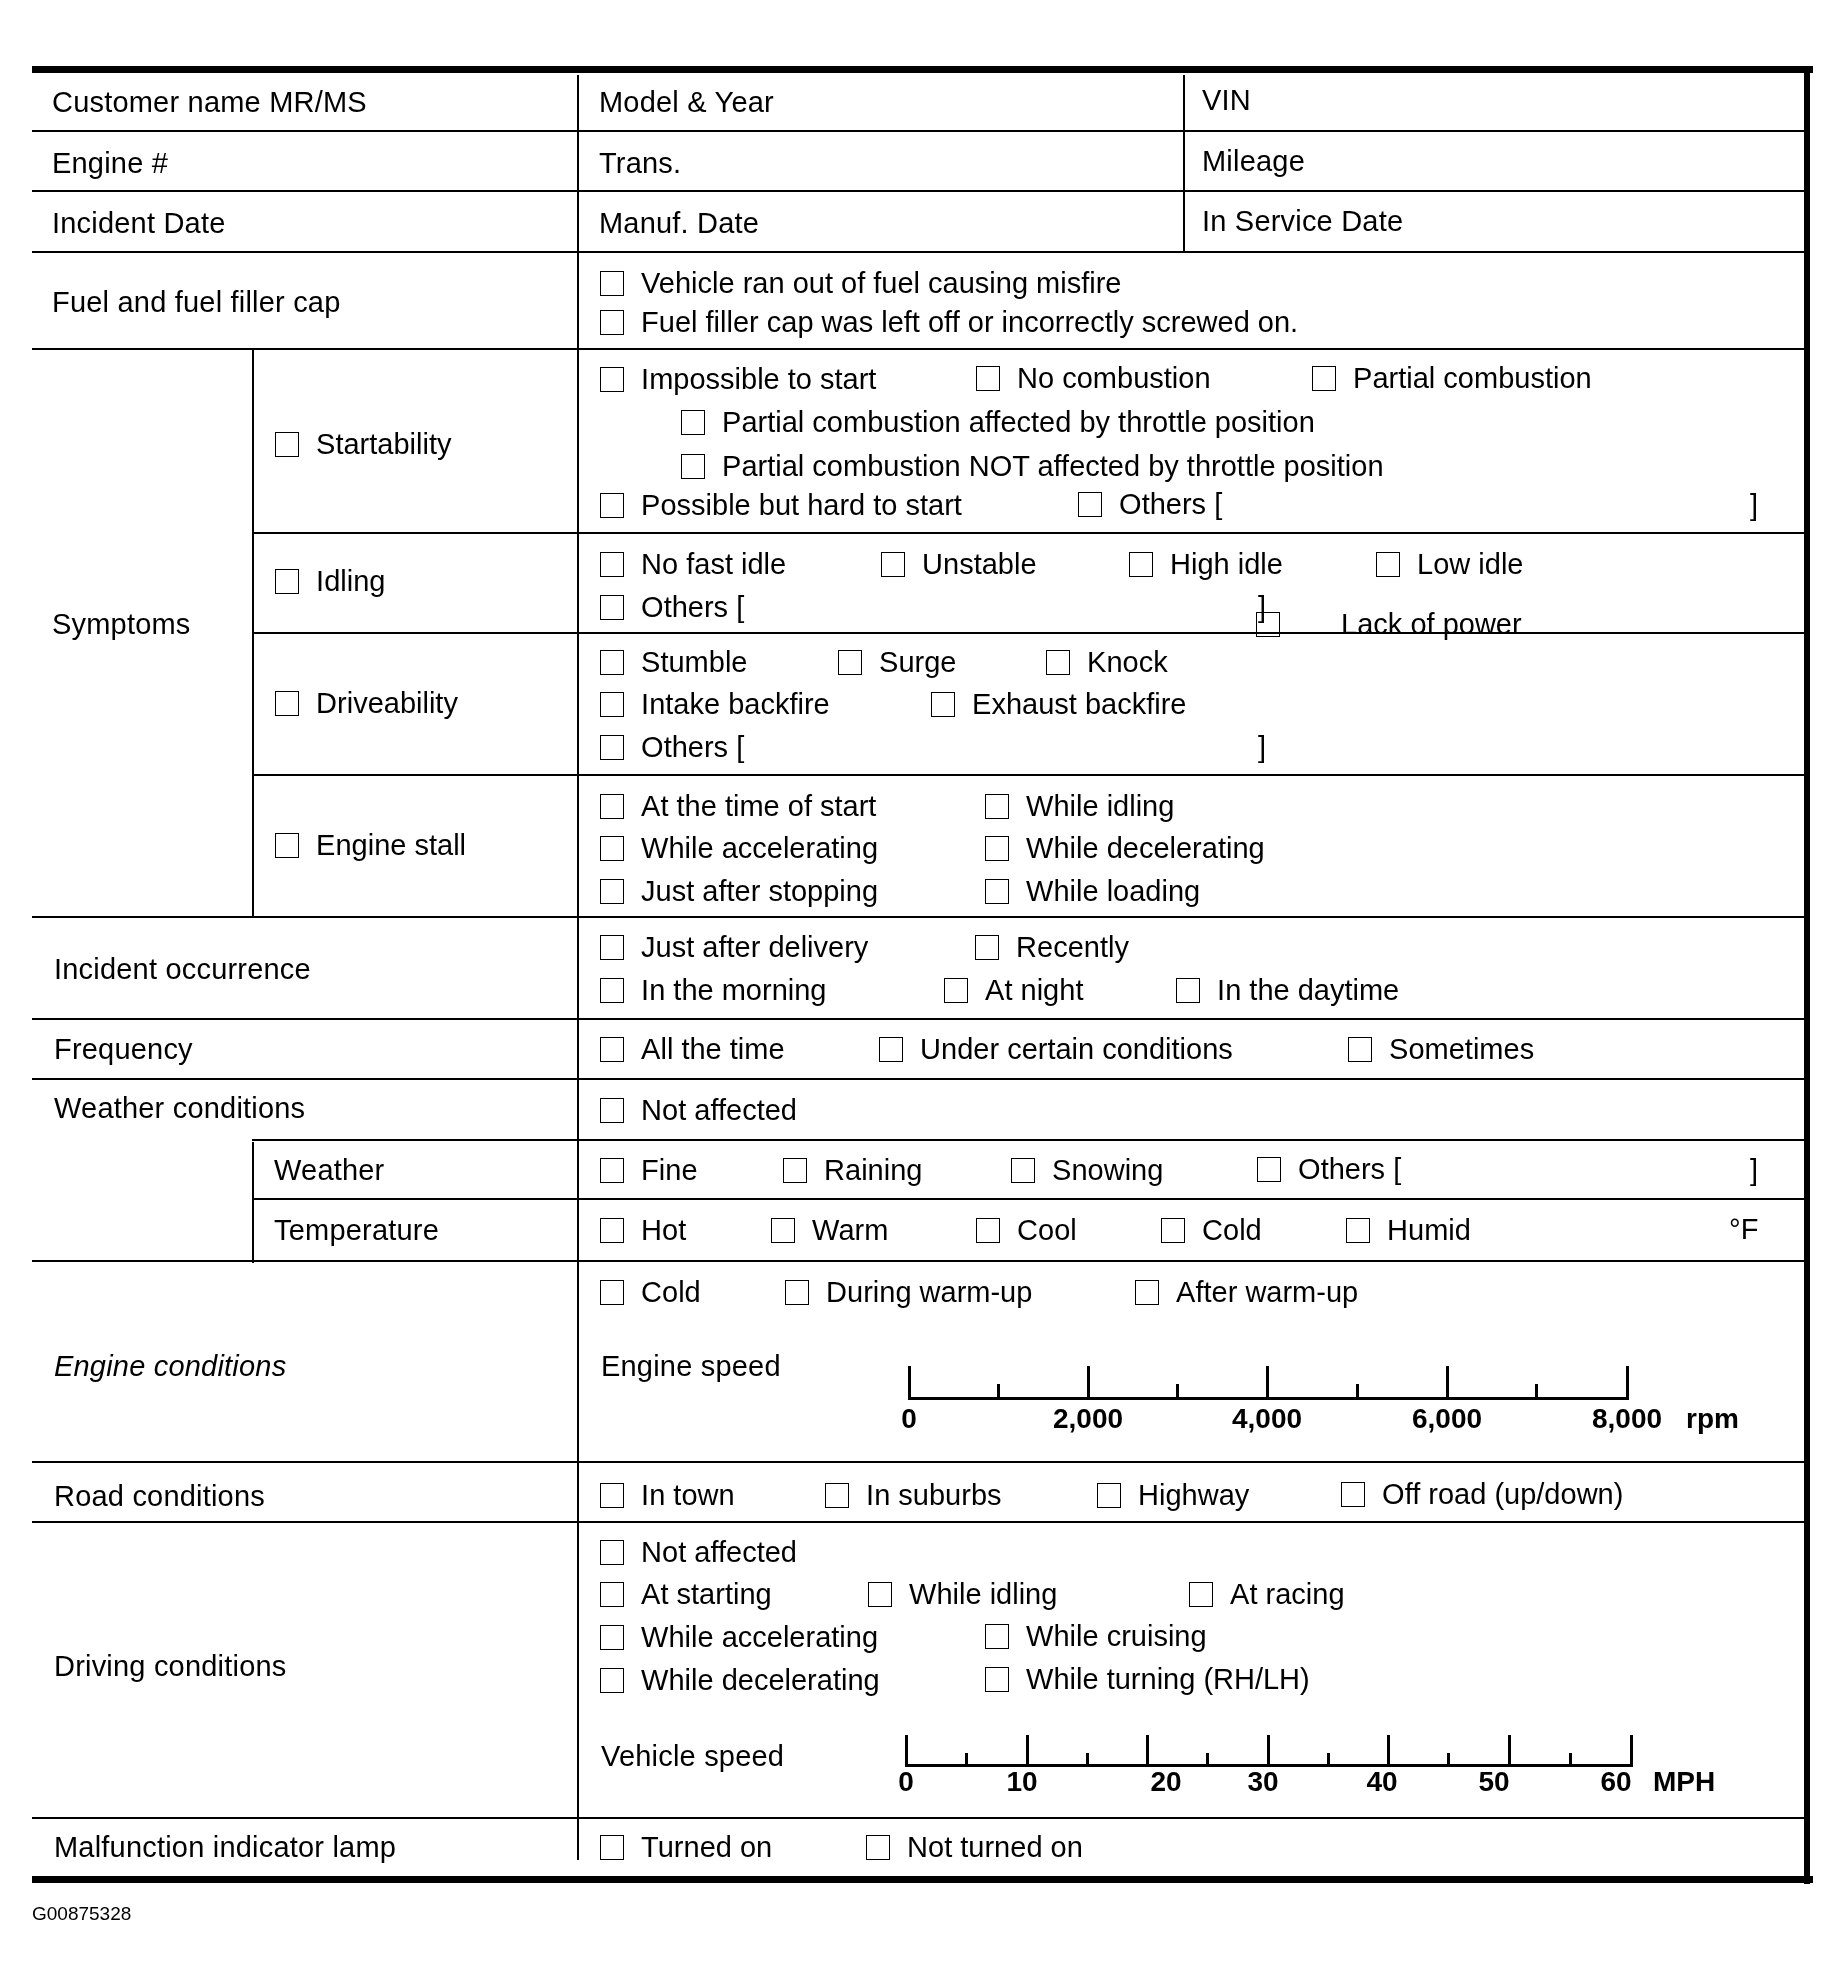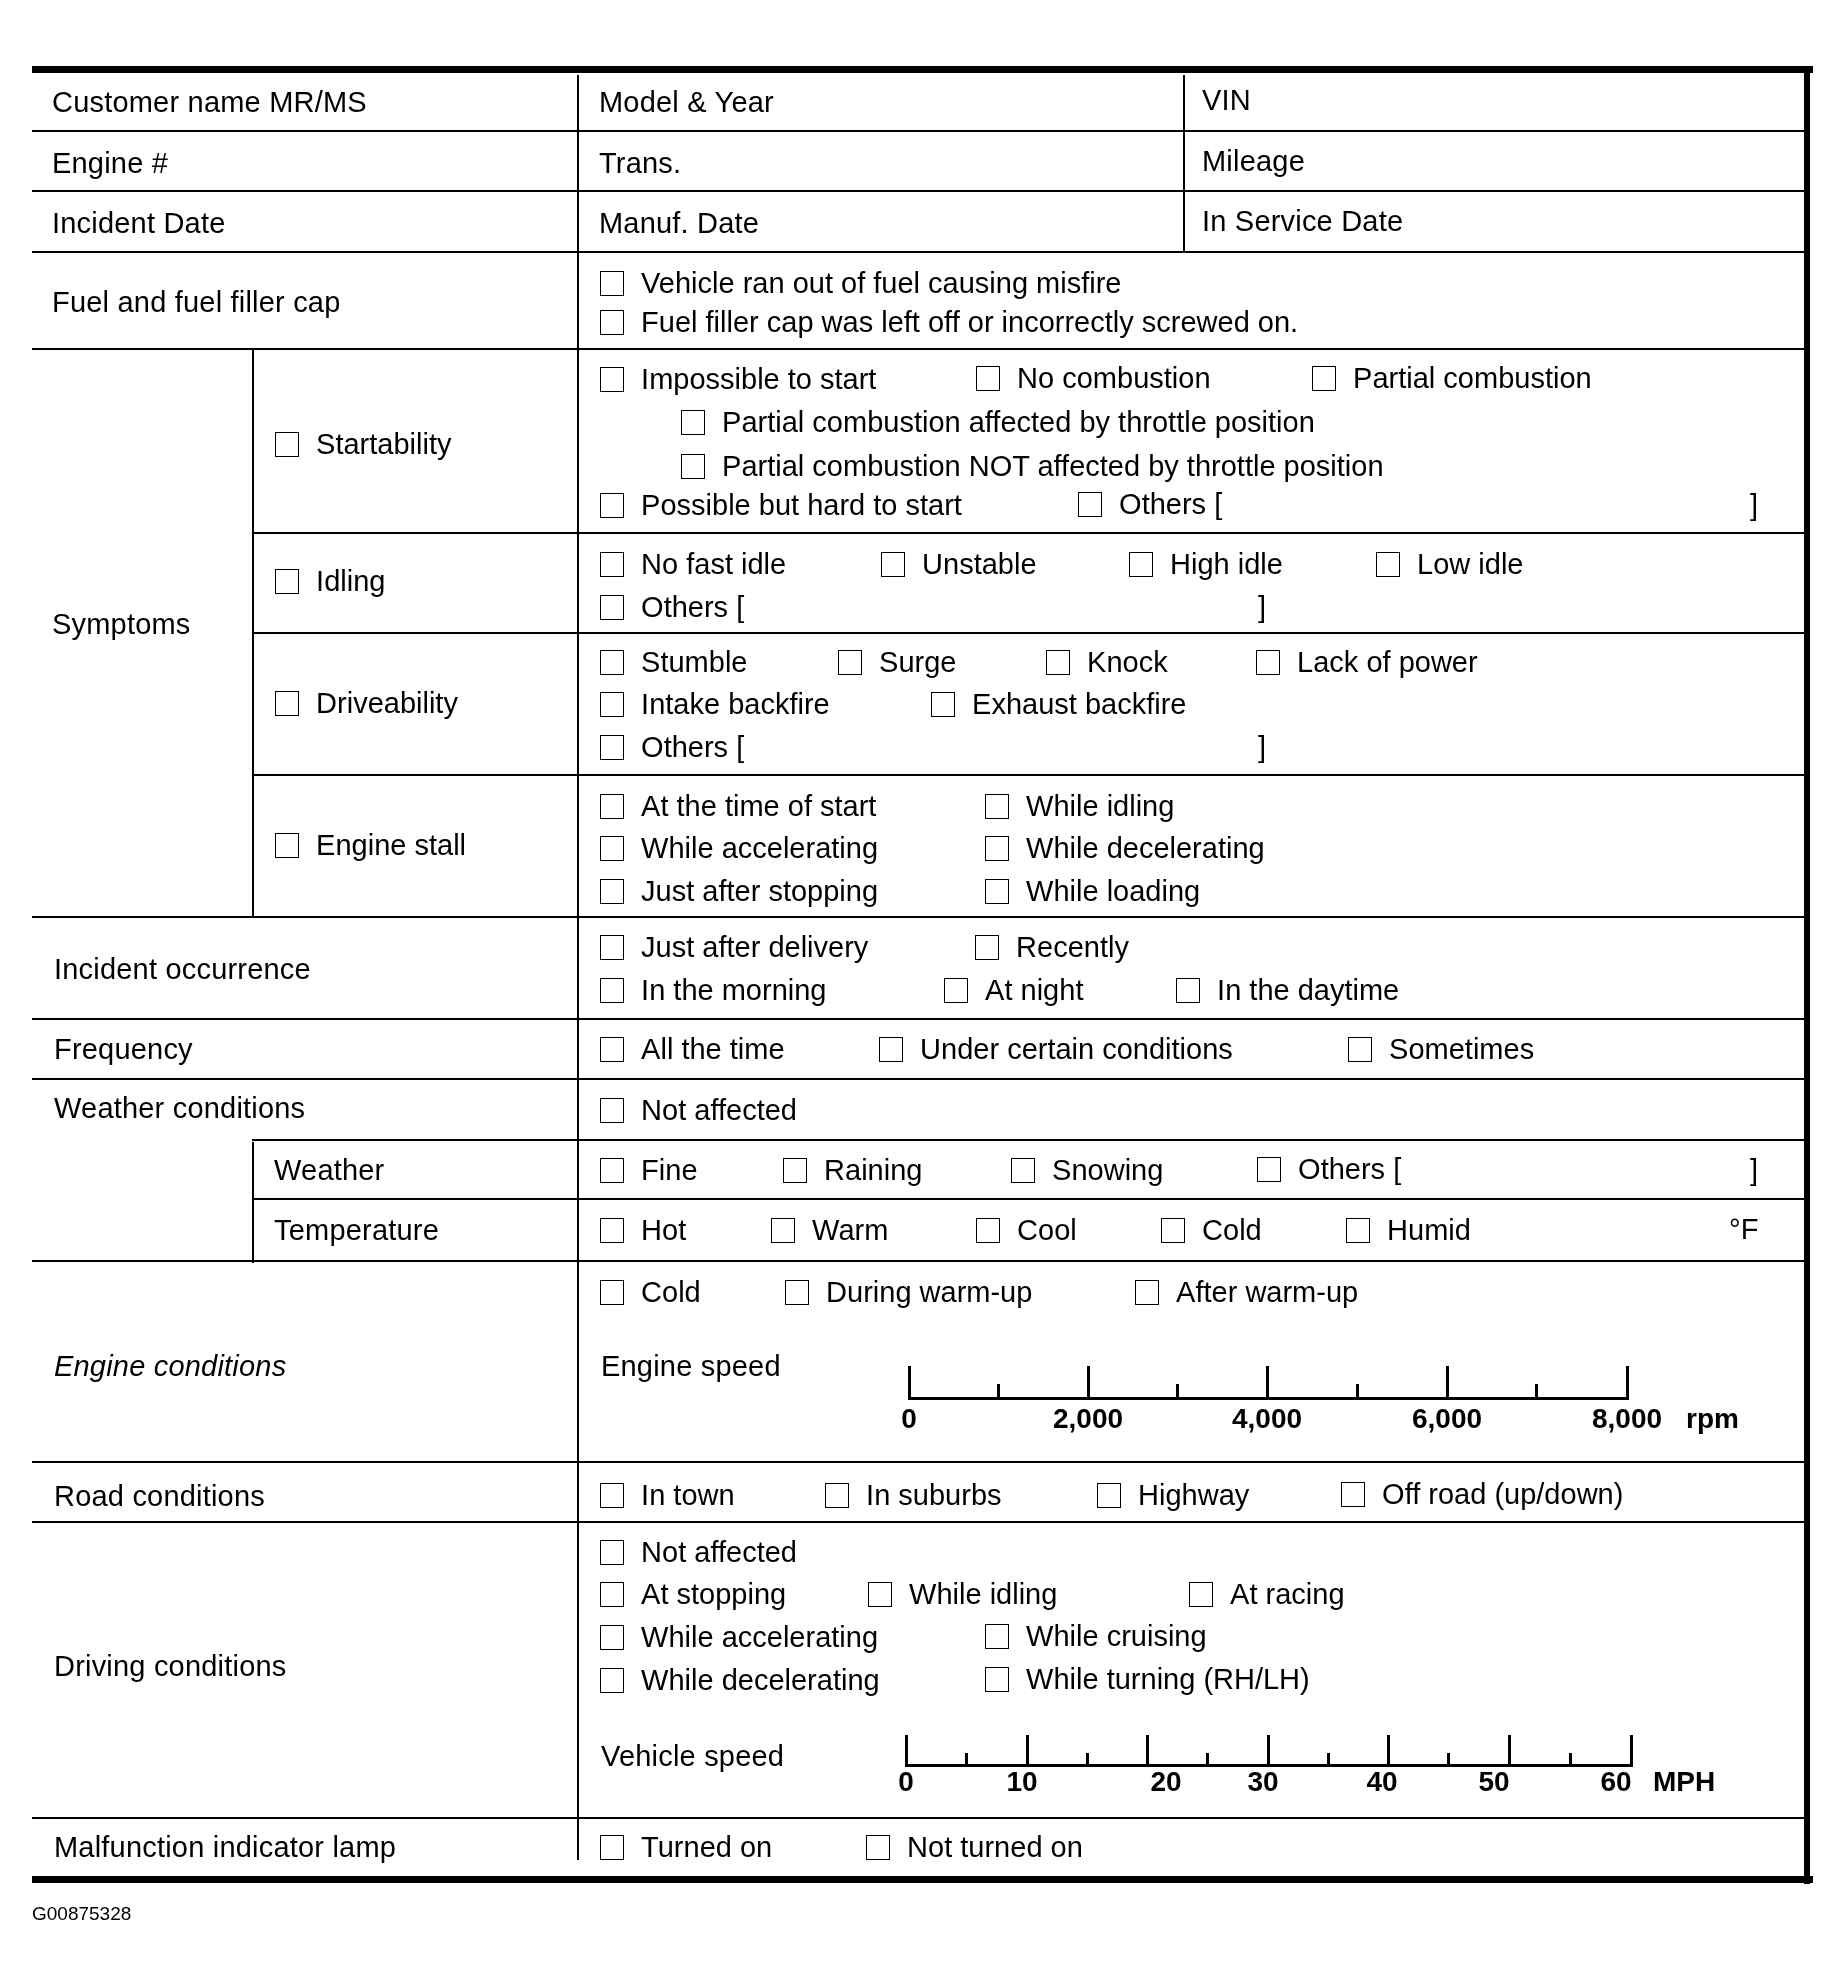--- a/index.html
+++ b/index.html
@@ -144,21 +144,21 @@
     <span>Stumble</span>
   </div>
 <div class="cb-item" style="left:838px; top:645px;">
     <span class="box"></span>
     <span>Surge</span>
   </div>
 <div class="cb-item" style="left:1046px; top:645px;">
     <span class="box"></span>
     <span>Knock</span>
   </div>
-<div class="cb-item" style="left:1256px; top:645px;">
+<div class="cb-item" style="left:1256px; top:607px;gap:44px;">
     <span class="box"></span>
     <span>Lack of power</span>
   </div>
 <div class="cb-item" style="left:600px; top:687px;">
     <span class="box"></span>
     <span>Intake backfire</span>
   </div>
 <div class="cb-item" style="left:931px; top:687px;">
     <span class="box"></span>
     <span>Exhaust backfire</span>
@@ -334,21 +334,21 @@
     <span>Off road (up/down)</span>
   </div>
 
 <div class="t" style="left:54px; top:1649px;">Driving conditions</div>
 <div class="cb-item" style="left:600px; top:1535px;">
     <span class="box"></span>
     <span>Not affected</span>
   </div>
 <div class="cb-item" style="left:600px; top:1577px;">
     <span class="box"></span>
-    <span>At stopping</span>
+    <span>At starting</span>
   </div>
 <div class="cb-item" style="left:868px; top:1577px;">
     <span class="box"></span>
     <span>While idling</span>
   </div>
 <div class="cb-item" style="left:1189px; top:1577px;">
     <span class="box"></span>
     <span>At racing</span>
   </div>
 <div class="cb-item" style="left:600px; top:1620px;">

